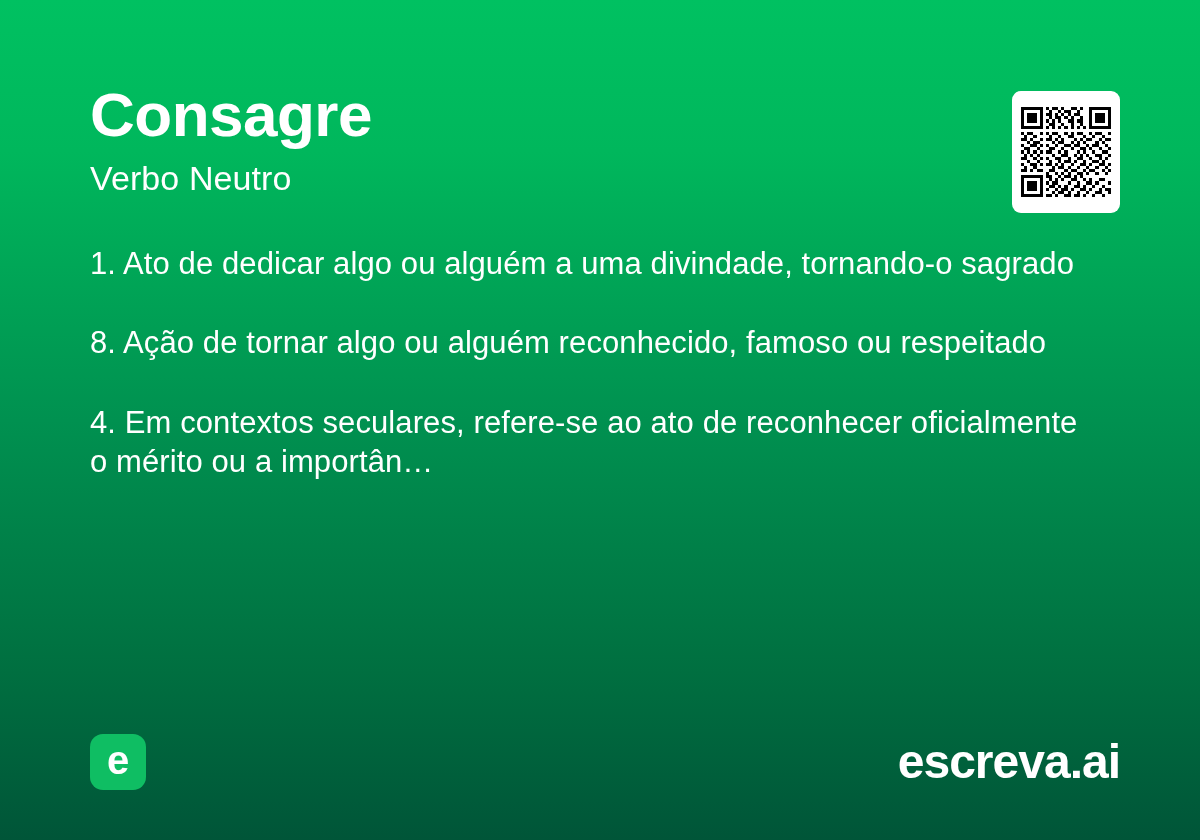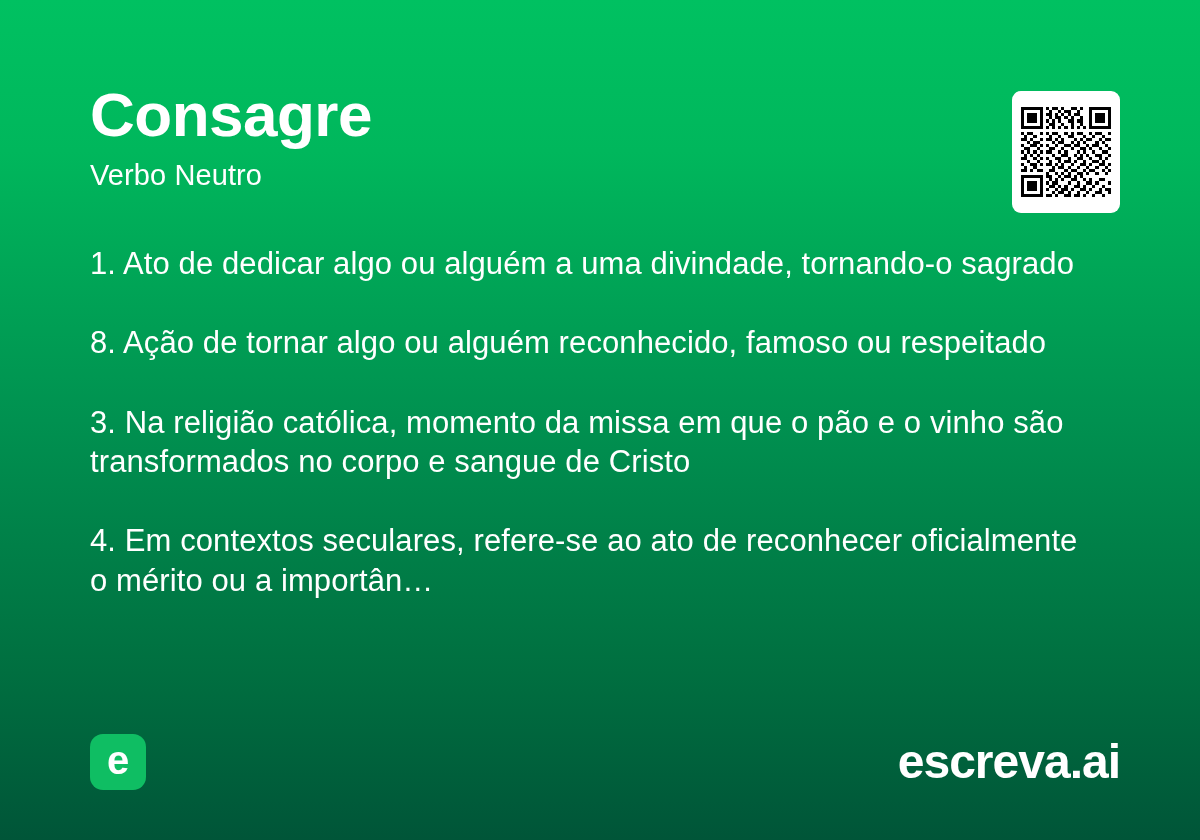--- a/index.html
+++ b/index.html
@@ -35,21 +35,21 @@
     font-size: 62px;
     line-height: 1.0;
     font-weight: bold;
     color: #ffffff;
     letter-spacing: -0.5px;
     white-space: nowrap;
   }
   .word-class {
     margin: 0;
     margin-top: 14px;
-    font-size: 29px;
+    font-size: 34px;
     line-height: 1.1;
     font-weight: normal;
     color: #ffffff;
     letter-spacing: 0.1px;
   }
 
   
   .qr-panel {
     position: absolute;
     right: 80px;
@@ -383,21 +383,20 @@
         <rect x="20" y="28" width="1" height="1"></rect>
           <rect x="23" y="28" width="1" height="1"></rect>
         <rect x="26" y="28" width="1" height="1"></rect>
       </g>
     </svg>
   </div>
 
   <div class="definitions">
     <p class="definition">1. Ato de dedicar algo ou alguém a uma divindade, tornando-o sagrado</p>
     <p class="definition">8. Ação de tornar algo ou alguém reconhecido, famoso ou respeitado</p>
-    <p class="definition">3. Na religião católica, momento da missa em que o pão e o vinho são transformados no corpo e sangue de Cristo</p>
     <p class="definition">4. Em contextos seculares, refere-se ao ato de reconhecer oficialmente o mérito ou a importân…</p>
   </div>
 
   <div class="footer">
     <div class="logo-badge">
       <span class="logo-letter">e</span>
     </div>
     <div class="brand-wordmark">escreva.ai</div>
   </div>
 

